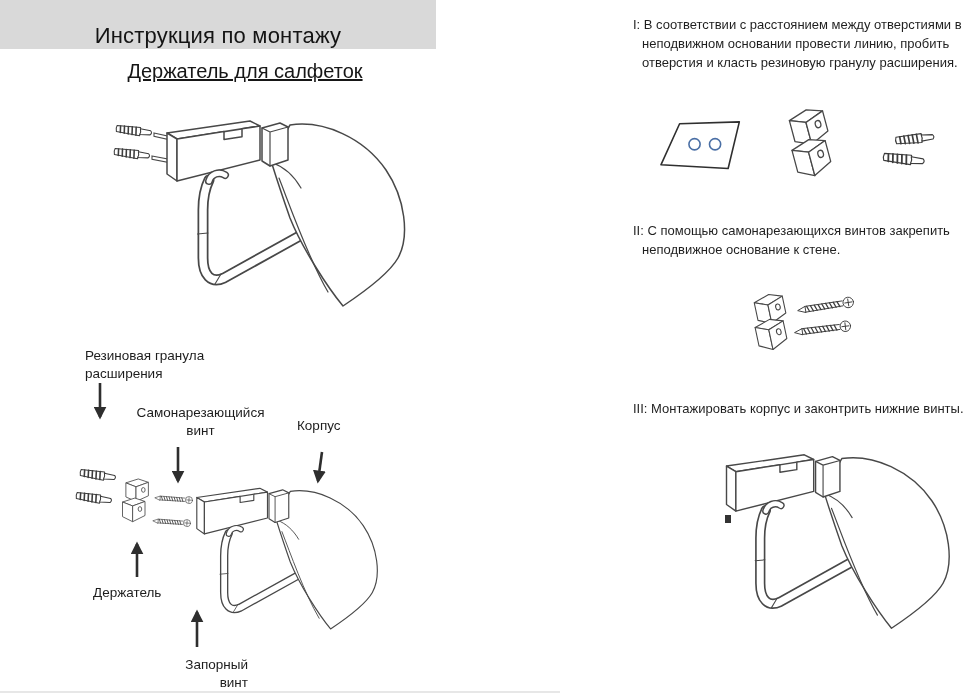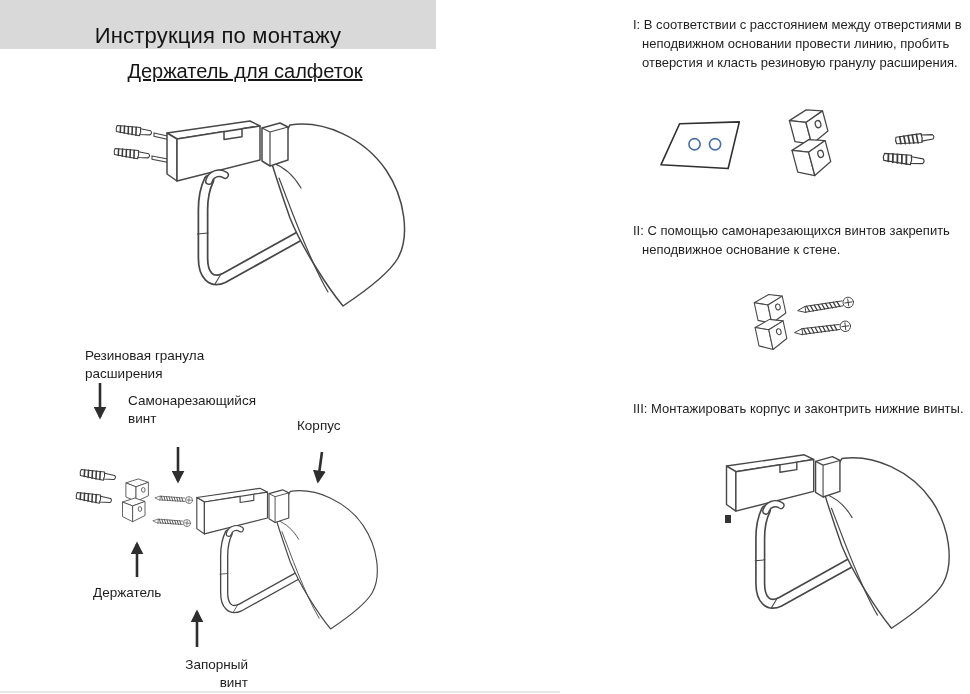--- a/index.html
+++ b/index.html
@@ -25,21 +25,21 @@
     white-space:pre-line;text-indent:-9px;padding-left:9px;
   }
   #step1-text{left:633px;top:15px;}
   #step2-text{left:633px;top:221px;}
   #step3-text{left:633px;top:399px;}
   
   .part-label{
     font-size:13.5px;line-height:18px;color:#1d1d1d;white-space:pre-line;
   }
   #label-rubber{left:38px;top:347px;margin-left:47px;}
-  #label-screw{left:128px;top:392px;width:145px;text-align:left;}
+  #label-screw{left:128px;top:404px;width:145px;text-align:center;}
   #label-korpus{left:297px;top:417px;}
   #label-osnovanie{left:93px;top:584px;}
   #label-zaporny{left:158px;top:656px;width:90px;text-align:right;}
   .diagram{position:absolute;}
   .bottom-shadow{left:0;top:691px;width:560px;height:1.5px;background:#e7e7e7;}
 </style>
 </head>
 <body>
 
 <svg width="0" height="0" style="position:absolute" aria-hidden="true">

